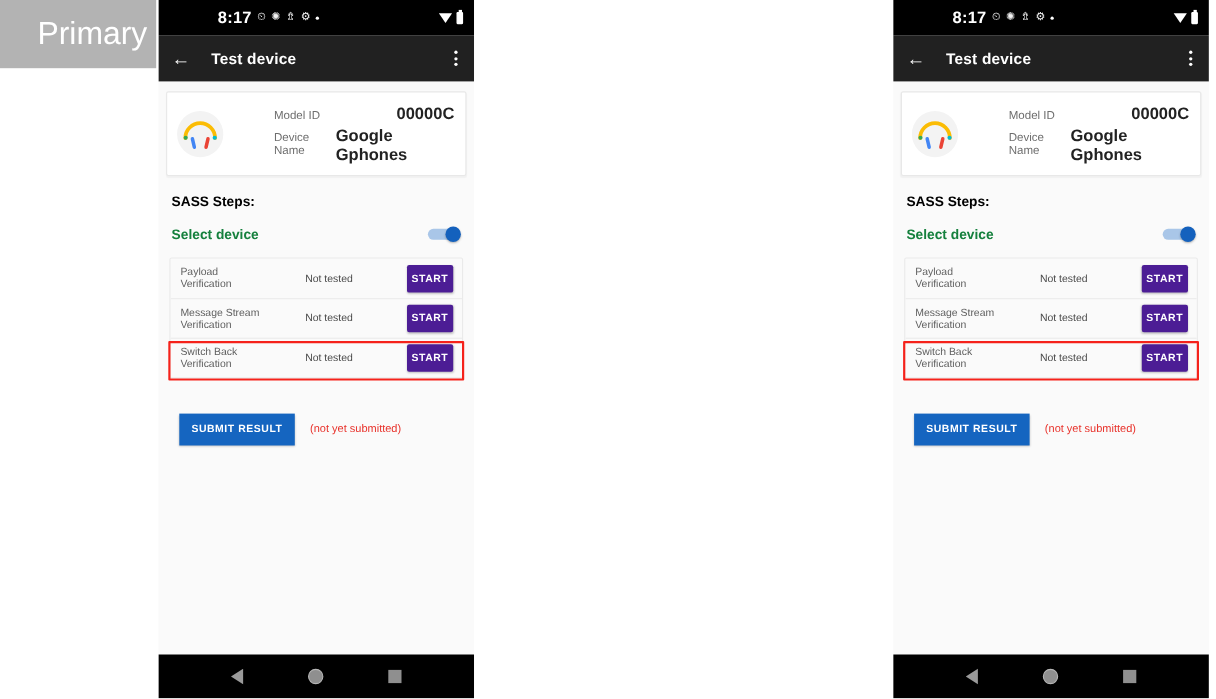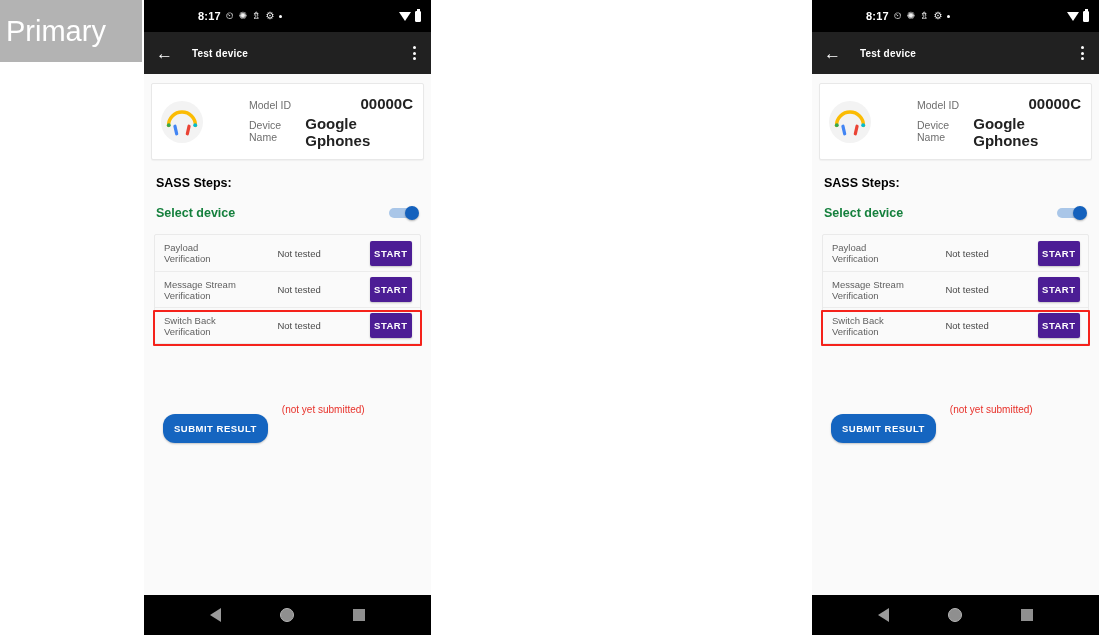--- a/index.html
+++ b/index.html
@@ -9,21 +9,21 @@
     font-family: "Liberation Sans", sans-serif;
     overflow: hidden;
   }
   .stage { position: relative; width: 1105px; height: 635px; background: #ffffff; }
 
   
   .chip {
     position: absolute; top: 0;
     background: #b3b3b3; color: #ffffff;
     font-size: 29px; line-height: 62px;
-    padding: 0 6px; height: 62px;
+    padding: 0 34px; height: 62px;
     white-space: nowrap; font-weight: 400;
     z-index: 5;
   }
   .chip-primary  { left: 0px;   width: 142px; }
   .chip-secondary{ left: 627px; width: 184px; }
 
   
   .phone {
     position: absolute; top: 0;
     width: 287px; height: 635px;
@@ -33,21 +33,21 @@
   .phone-1 { left: 144px; }
   .phone-2 { left: 812px; }
 
   
   .statusbar {
     height: 32px; background: #000000; color: #ffffff;
     display: flex; align-items: center;
     padding: 0 10px; font-size: 10px;
   }
   .sb-left { display: flex; align-items: center; gap: 5px; margin-left: 44px; }
-  .sb-time { font-size: 11px; font-weight: 700; letter-spacing: .2px; }
+  .sb-time { font-size: 15px; font-weight: 700; letter-spacing: .2px; }
   .sb-ico { font-size: 10px; line-height: 1; opacity: .95; display:inline-block; }
   .sb-dot { width: 3px; height: 3px; border-radius: 50%; background: #fff; display:inline-block; }
   .sb-right { margin-left: auto; display: flex; align-items: center; gap: 4px; }
   .wifi-tri {
     width: 0; height: 0;
     border-left: 6px solid transparent; border-right: 6px solid transparent;
     border-top: 9px solid #ffffff;
   }
   .batt {
     width: 6px; height: 11px; border: 1px solid #ffffff; border-radius: 1px;
@@ -57,21 +57,21 @@
     content:""; position:absolute; top:-2.5px; left:1.3px;
     width:3px; height:1.6px; background:#ffffff;
   }
 
   
   .toolbar {
     height: 42px; background: #212121; color: #ffffff;
     display: flex; align-items: center; padding: 0 12px;
   }
   .tb-back { font-size: 17px; line-height: 1; width: 20px; }
-  .tb-title { font-size: 10px; font-weight: 700; margin-left: 16px; letter-spacing: .2px; }
+  .tb-title { font-size: 14px; font-weight: 700; margin-left: 16px; letter-spacing: .2px; }
   .tb-menu { margin-left: auto; display: flex; flex-direction: column; gap: 2.5px; padding-right: 3px; }
   .tb-menu i { width: 3px; height: 3px; background: #ffffff; border-radius: 50%; display: block; }
 
   
   .devcard {
     margin: 9px 7px 0 7px; background: #ffffff;
     border: 1px solid #e8e8e8; border-radius: 2px;
     display: flex; align-items: center; padding: 9px 10px 9px 8px;
     box-shadow: 0 1px 1px rgba(0,0,0,.04);
   }
@@ -133,24 +133,23 @@
     bottom: -2px; height: 36px;
     border: 2px solid #f5221b; border-radius: 1px;
     pointer-events: none;
   }
 
   
   .submitrow { display: flex; align-items: center; margin: 32px 0 0 9px; }
   .submit-btn {
     background: #1565c0; color: #ffffff;
     font-size: 9.5px; font-weight: 700; letter-spacing: .5px;
-    padding: 9px 11px; border: none; border-radius: 12px; cursor: pointer;
+    padding: 9px 11px; border: none; border-radius: 0; cursor: pointer;
     box-shadow: 0 1px 2px rgba(0,0,0,.22);
     font-family: "Liberation Sans", sans-serif;
-    margin-top: 38px;
   }
   .submit-note { margin-left: 14px; font-size: 10px; color: #e8312a; }
 
   
   .navbar {
     position: absolute; left: 0; bottom: 0;
     width: 100%; height: 40px; background: #000000;
     display: flex; align-items: center; justify-content: space-around;
     padding: 0 36px;
   }

